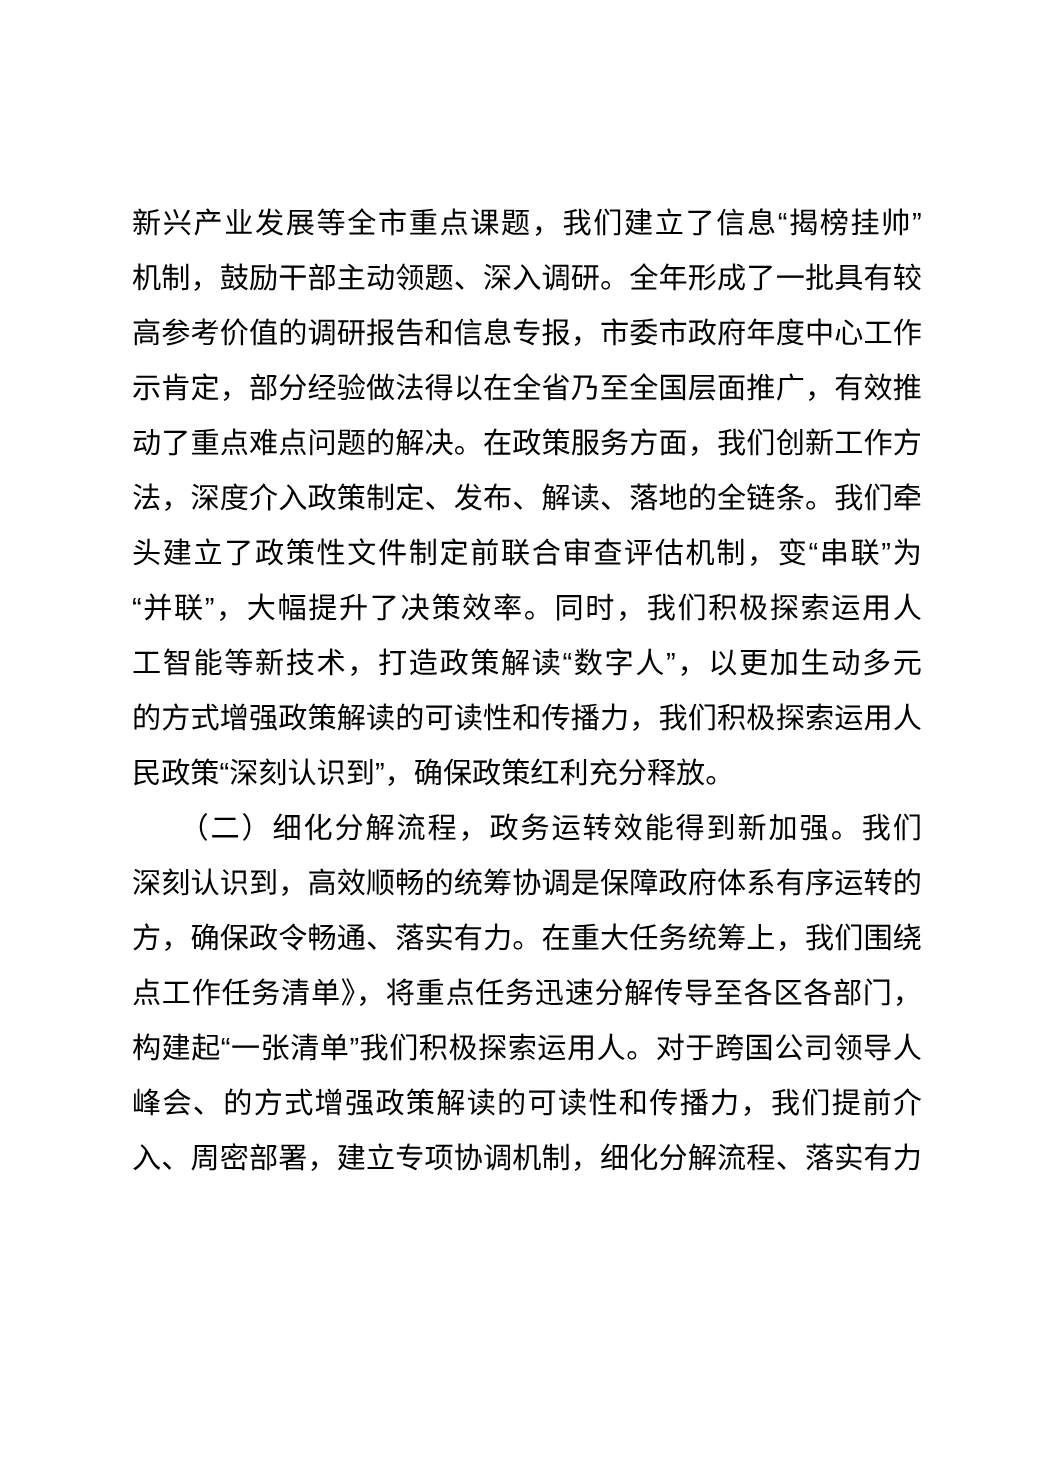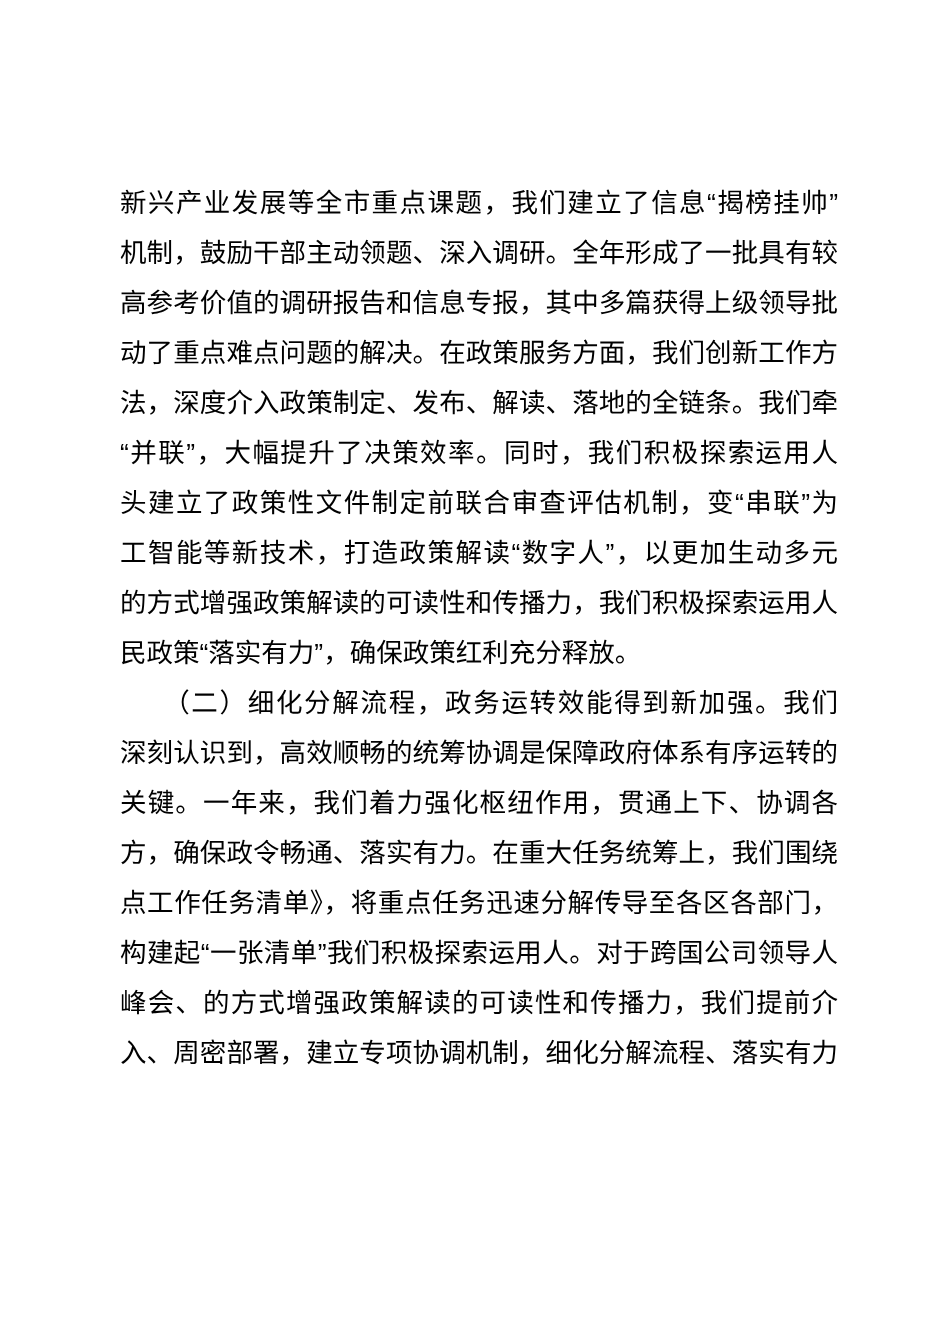--- a/index.html
+++ b/index.html
@@ -37,30 +37,30 @@
     text-align-last: left;
   }
 </style>
 </head>
 <body>
 
 <main class="page">
   <div class="textblock">
     <p class="line">新兴产业发展等全市重点课题，我们建立了信息“揭榜挂帅”</p>
     <p class="line">机制，鼓励干部主动领题、深入调研。全年形成了一批具有较</p>
-    <p class="line">高参考价值的调研报告和信息专报，其中多篇获得上级领导批</p>
+    <p class="line">高参考价值的调研报告和信息专报，市委市政府年度中心工作</p>
+    <p class="line">示肯定，部分经验做法得以在全省乃至全国层面推广，有效推</p>
     <p class="line">动了重点难点问题的解决。在政策服务方面，我们创新工作方</p>
     <p class="line">法，深度介入政策制定、发布、解读、落地的全链条。我们牵</p>
+    <p class="line">头建立了政策性文件制定前联合审查评估机制，变“串联”为</p>
     <p class="line">“并联”，大幅提升了决策效率。同时，我们积极探索运用人</p>
-    <p class="line">头建立了政策性文件制定前联合审查评估机制，变“串联”为</p>
     <p class="line">工智能等新技术，打造政策解读“数字人”，以更加生动多元</p>
     <p class="line">的方式增强政策解读的可读性和传播力，我们积极探索运用人</p>
-    <p class="line para-end">民政策“落实有力”，确保政策红利充分释放。</p>
+    <p class="line para-end">民政策“深刻认识到”，确保政策红利充分释放。</p>
     <p class="line">　　（二）细化分解流程，政务运转效能得到新加强。我们</p>
     <p class="line">深刻认识到，高效顺畅的统筹协调是保障政府体系有序运转的</p>
-    <p class="line">关键。一年来，我们着力强化枢纽作用，贯通上下、协调各</p>
     <p class="line">方，确保政令畅通、落实有力。在重大任务统筹上，我们围绕</p>
     <p class="line">点工作任务清单》，将重点任务迅速分解传导至各区各部门，</p>
     <p class="line">构建起“一张清单”我们积极探索运用人。对于跨国公司领导人</p>
     <p class="line">峰会、的方式增强政策解读的可读性和传播力，我们提前介</p>
     <p class="line">入、周密部署，建立专项协调机制，细化分解流程、落实有力</p>
   </div>
 </main>
 
 </body></html>

